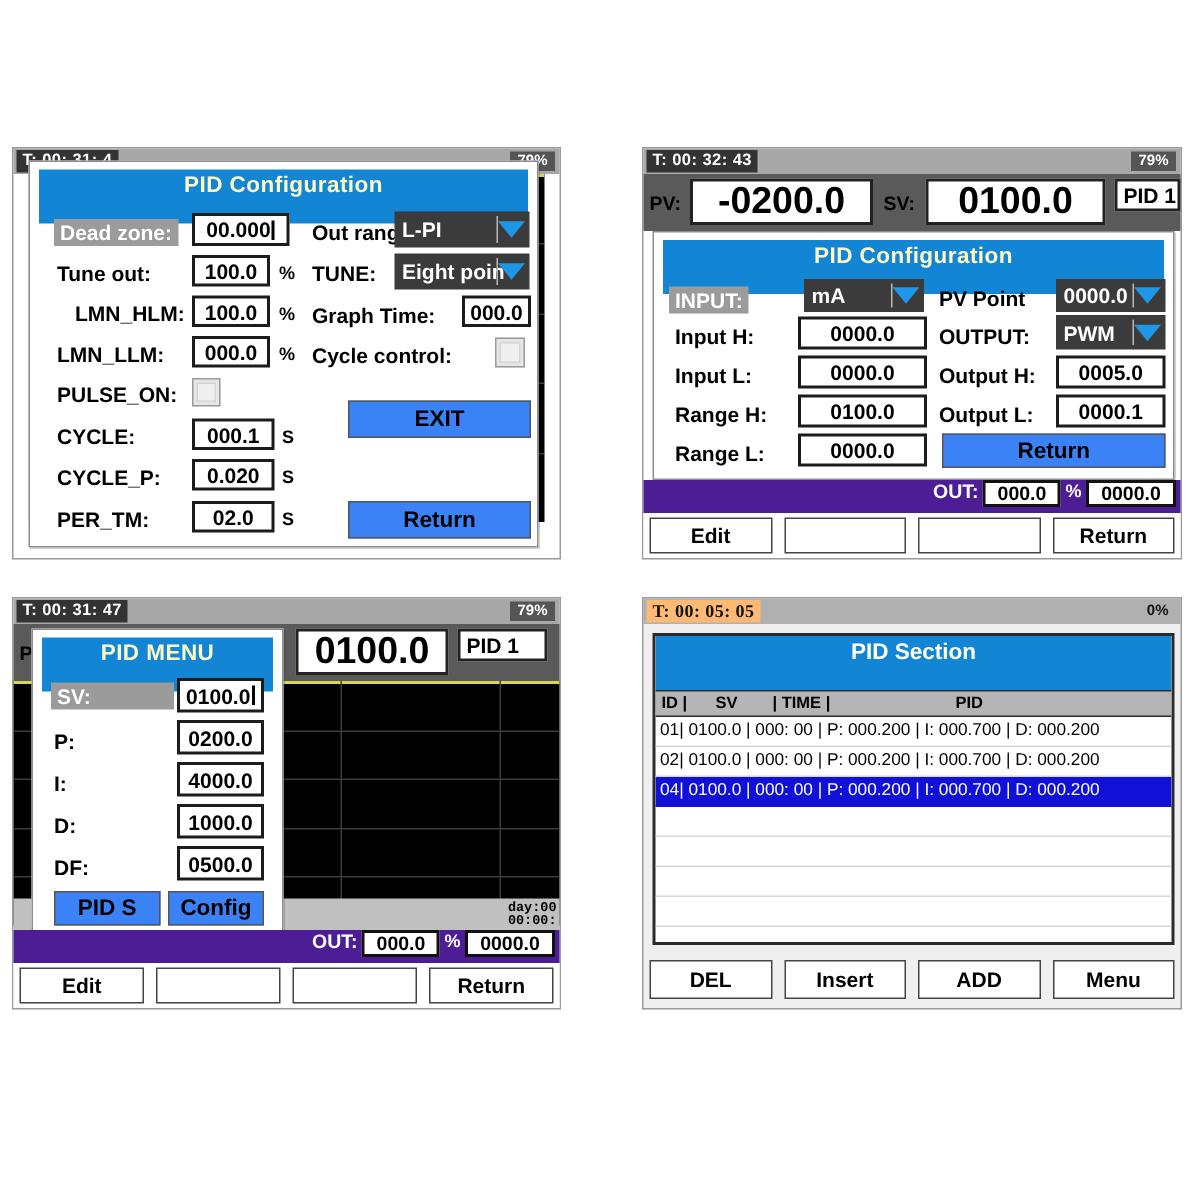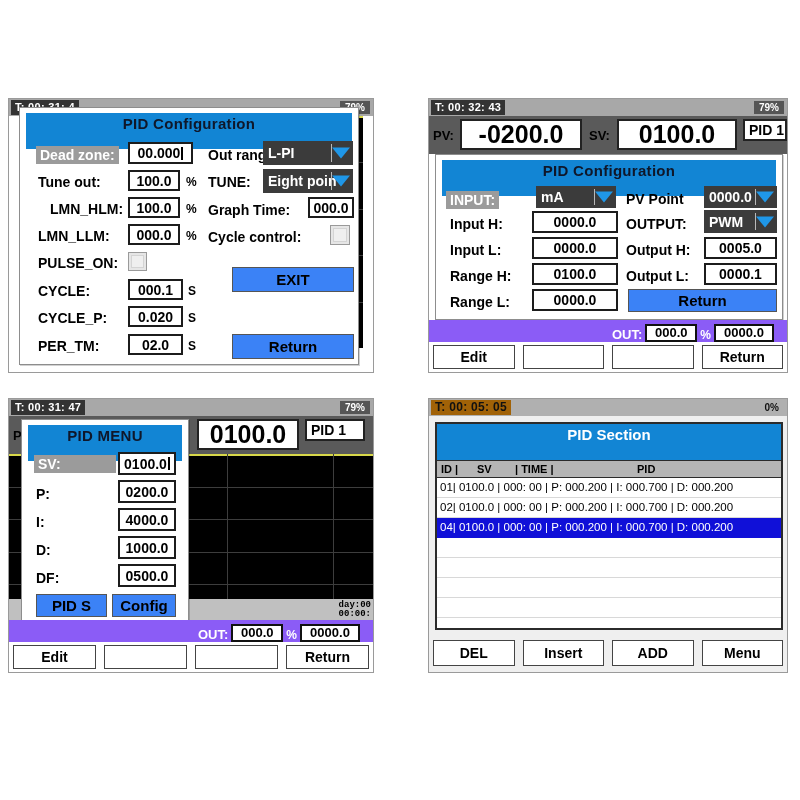--- a/index.html
+++ b/index.html
@@ -42,22 +42,22 @@
   
   .trend{position:absolute;background:#000000;overflow:hidden;}
   .trend .vline{position:absolute;top:0;bottom:0;width:1px;background:#3d3d3d;}
   .trend .hline{position:absolute;left:0;right:0;height:1px;background:#3d3d3d;}
   .trend .topline{position:absolute;left:0;right:0;top:0;height:2px;background:#d8d84a;}
   .daystamp{
     position:absolute;background:#c0c0c0;color:#000;font-family:"Liberation Mono",monospace;
     font-size:9px;font-weight:bold;line-height:9px;text-align:right;padding-right:2px;
   }
   .outbar{
-    position:absolute;background:#8b5cf6;display:flex;align-items:flex-end;
-    justify-content:flex-end;gap:3px;padding-right:13px;box-sizing:border-box;
+    position:absolute;background:#4c1d95;display:flex;align-items:flex-start;
+    justify-content:flex-end;gap:3px;padding-right:3px;box-sizing:border-box;
   }
   .outbar .olbl{color:#fff;font-size:13px;font-weight:bold;}
   .outbar .obox{
     background:#fff;border:2px solid #111;box-sizing:border-box;
     font-size:13px;font-weight:bold;color:#000;text-align:center;height:18px;line-height:14px;
   }
   .outbar .pct{color:#fff;font-size:12px;font-weight:bold;}
 
   
   .softbar{position:absolute;left:0;right:0;background:#ffffff;display:flex;}
@@ -65,21 +65,21 @@
     flex:1;margin:3px 4px;border:1px solid #444;background:#fff;
     display:flex;align-items:center;justify-content:center;
     font-size:14px;font-weight:bold;color:#000;box-sizing:border-box;
   }
 
   
   .dialog{position:absolute;background:#ffffff;border:1px solid #8d8d8d;box-sizing:border-box;
           box-shadow:1px 1px 0 rgba(0,0,0,.18);}
   .dlg-title{
     position:absolute;left:6px;right:6px;top:5px;height:36px;line-height:22px;
-    background:#1285d4;color:#0f172a;text-align:center;
+    background:#1285d4;color:#fef9c3;text-align:center;
     font-size:15px;font-weight:bold;letter-spacing:.3px;
   }
   .fieldlabel{position:absolute;font-size:14px;font-weight:bold;color:#000;white-space:nowrap;}
   .fieldlabel.sel{background:#9b9b9b;color:#ffffff;padding:1px 4px;}
   .txtbox{
     position:absolute;background:#ffffff;border:2px solid #1c1c1c;box-sizing:border-box;
     display:flex;align-items:center;justify-content:center;
     font-size:14px;font-weight:bold;color:#000;
   }
   .txtbox.caret::after{content:"";display:inline-block;width:2px;height:13px;background:#000;margin-left:1px;}
@@ -337,21 +337,21 @@
       <div class="softkey">Edit</div>
       <div class="softkey"></div>
       <div class="softkey"></div>
       <div class="softkey">Return</div>
     </div>
   </div>
 
   <div class="panel" style="left:428px;top:398px;width:360px;height:275px;background:#efefef;">
 
     <div class="statusbar" style="background:#b0b0b0;">
-      <div class="clock" style="background:#a16207;color:#111;font-size:12px;">T: 00: 05: 05</div>
+      <div class="clock" style="background:#fdba74;color:#111;font-size:12px;font-family:Liberation Serif, serif;">T: 00: 05: 05</div>
       <div class="battery" style="background:#b0b0b0;color:#111;">0%</div>
     </div>
 
     <div class="sectable" style="left:6px;top:23px;width:348px;height:208px;">
       <div class="sec-title">PID Section</div>
       <div class="sec-head">
         <span style="left:4px;">ID |</span>
         <span style="left:40px;">SV</span>
         <span style="left:78px;">| TIME |</span>
         <span style="left:200px;">PID</span>

